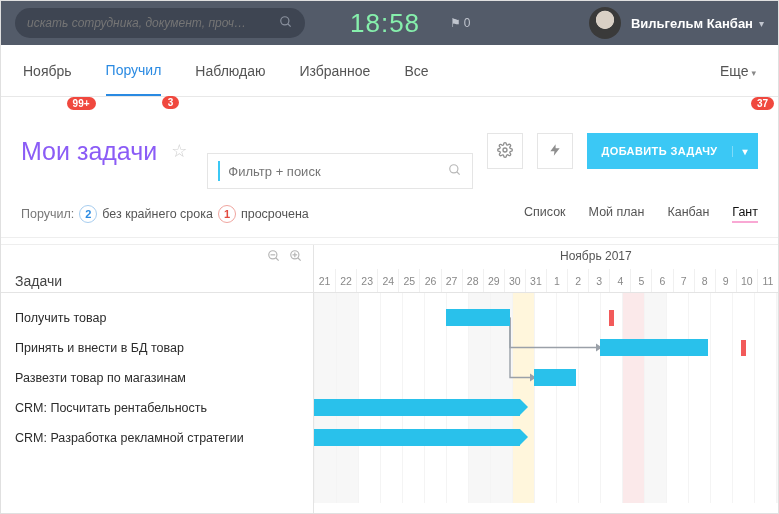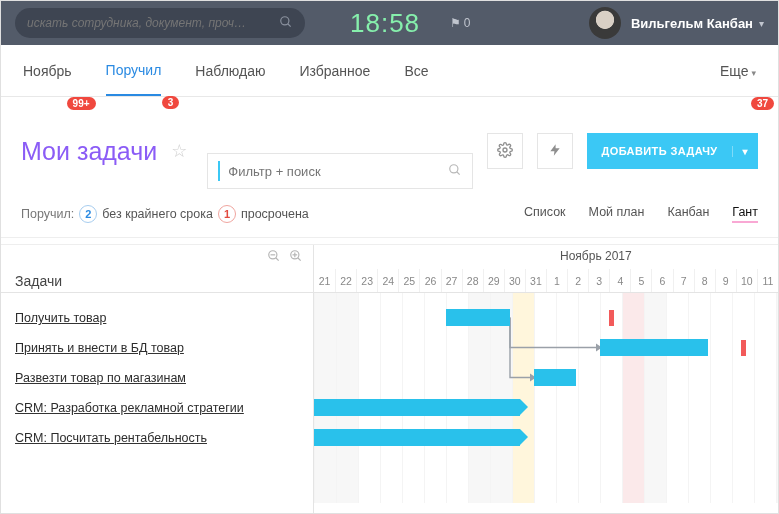--- a/index.html
+++ b/index.html
@@ -49,21 +49,21 @@
   .viewlink.active { color: #111; border-bottom: 2px solid #f9a8d4; padding-bottom: 2px; }
   
   .content-sep { border-top: 1px solid #eee; }
   
   
   .gantt { display: flex; height: 295px; border-top: 1px solid #eee; margin-top: 6px; }
   .leftcol { width: 313px; border-right: 1px solid #e4e4e4; display: flex; flex-direction: column; }
   .lh-row1 { height: 24px; display: flex; align-items: center; justify-content: flex-end; padding-right: 10px; gap: 8px; color: #b5b5b5; }
   .lh-row2 { height: 24px; display: flex; align-items: center; padding-left: 14px; border-bottom: 1px solid #e4e4e4; color: #444; font-size: 14px;}
   .taskrow { height: 30px; display: flex; align-items: center; padding-left: 14px; font-size: 12.5px; color: #2c2c2c; }
-  .tasks-wrap { padding-top: 10px; text-decoration: underline; }
+  .tasks-wrap { padding-top: 10px; }
   
   .rightcol { flex: 1; position: relative; overflow: hidden; }
   .monthhdr { height: 24px; position: relative; }
   .monthlabel { position: absolute; top: 4px; font-size: 12px; color: #555; }
   .dayhdr { height: 24px; display: flex; border-bottom: 1px solid #e4e4e4; }
   .daycell { width: 22px; text-align: center; font-size: 10.5px; color: #888; line-height: 24px; border-left: 1px solid #f0f0f0; }
   .daycell.first { border-left: none; }
   .ganttbody { position: relative; }
   .gridcol { position: absolute; top: 0; bottom: 0; width: 22px; border-left: 1px solid #f4f4f4; }
   .gridcol.weekend { background: #f7f7f7; }
@@ -187,22 +187,22 @@
             <line x1="10" y1="6" x2="10" y2="14"></line>
             <line x1="20" y1="20" x2="15" y2="15"></line>
           </svg>
       </span>
     </div>
     <div class="lh-row2">Задачи</div>
     <div class="tasks-wrap" id="tasknames">
         <div class="taskrow">Получить товар</div>
         <div class="taskrow">Принять и внести в БД товар</div>
         <div class="taskrow">Развезти товар по магазинам</div>
+        <div class="taskrow">CRM: Посчитать рентабельность</div>
         <div class="taskrow">CRM: Разработка рекламной стратегии</div>
-        <div class="taskrow">CRM: Посчитать рентабельность</div>
       </div>
   </div>
   <div class="rightcol">
     <div class="monthhdr" id="monthhdr">
         <div class="monthlabel" style="left: 246px;">Ноябрь 2017</div>
       </div>
     <div class="dayhdr" id="dayhdr">
         <div class="daycell first">21</div>
         <div class="daycell">22</div>
         <div class="daycell">23</div>

